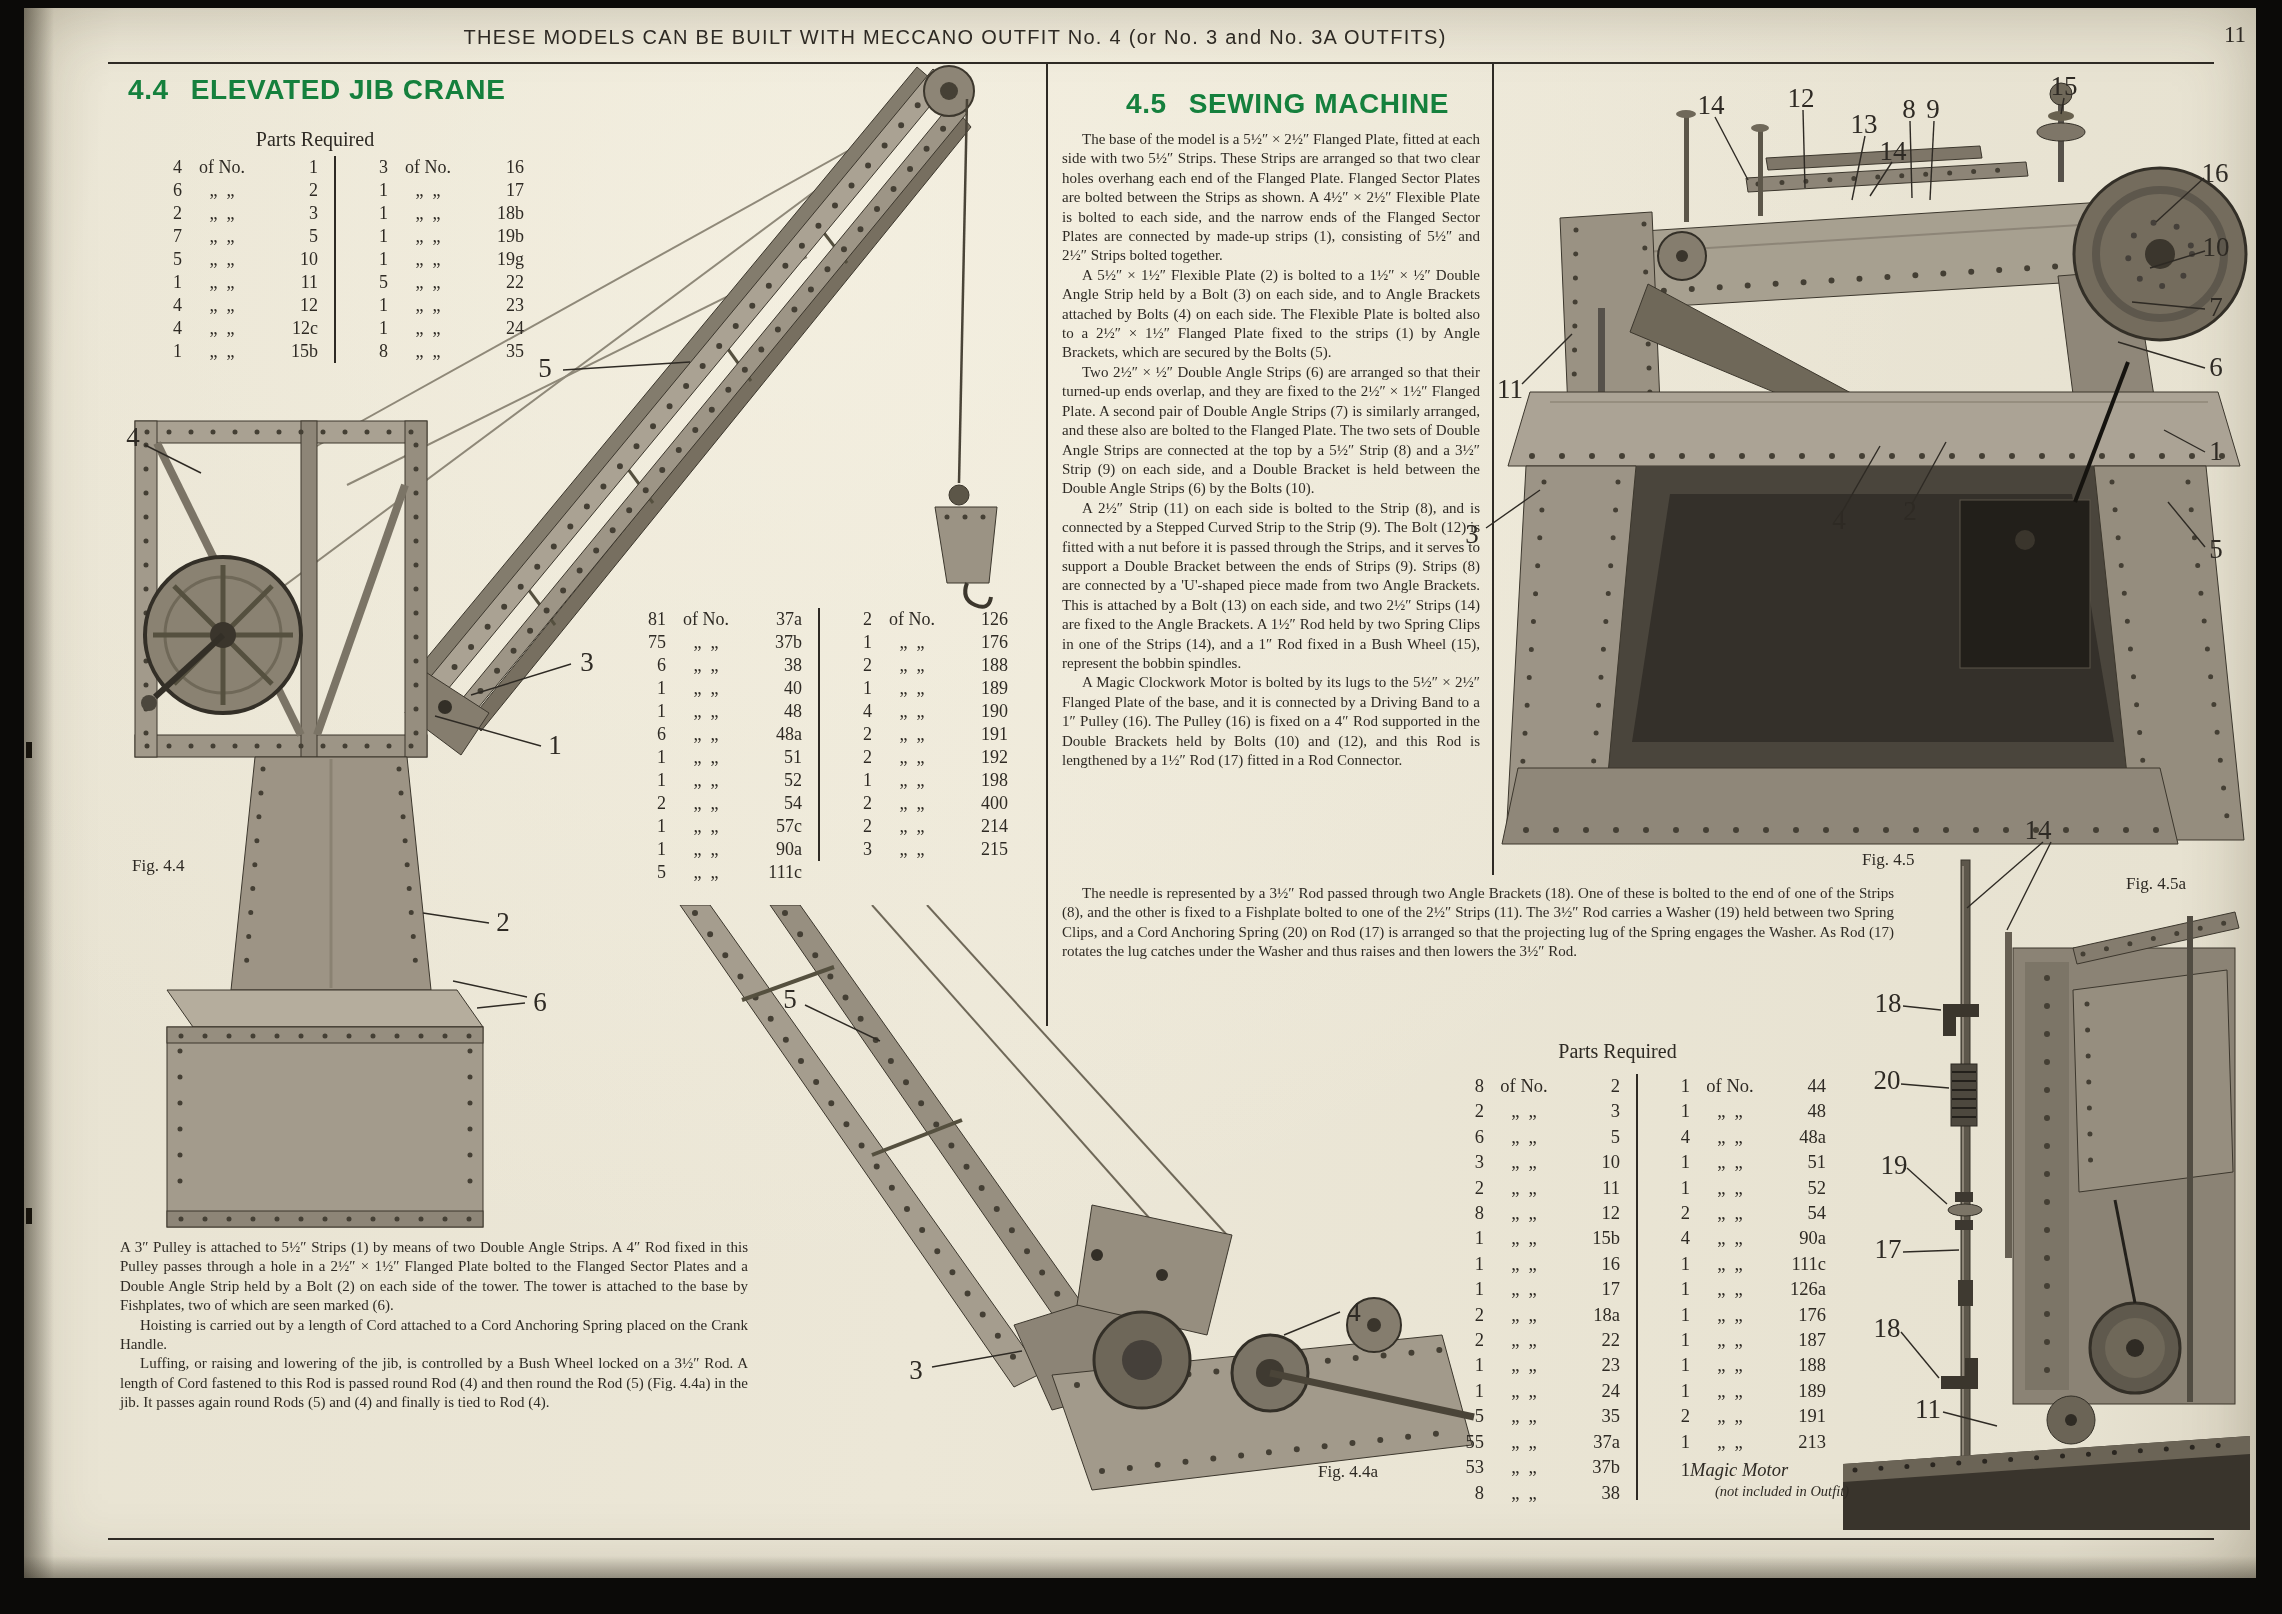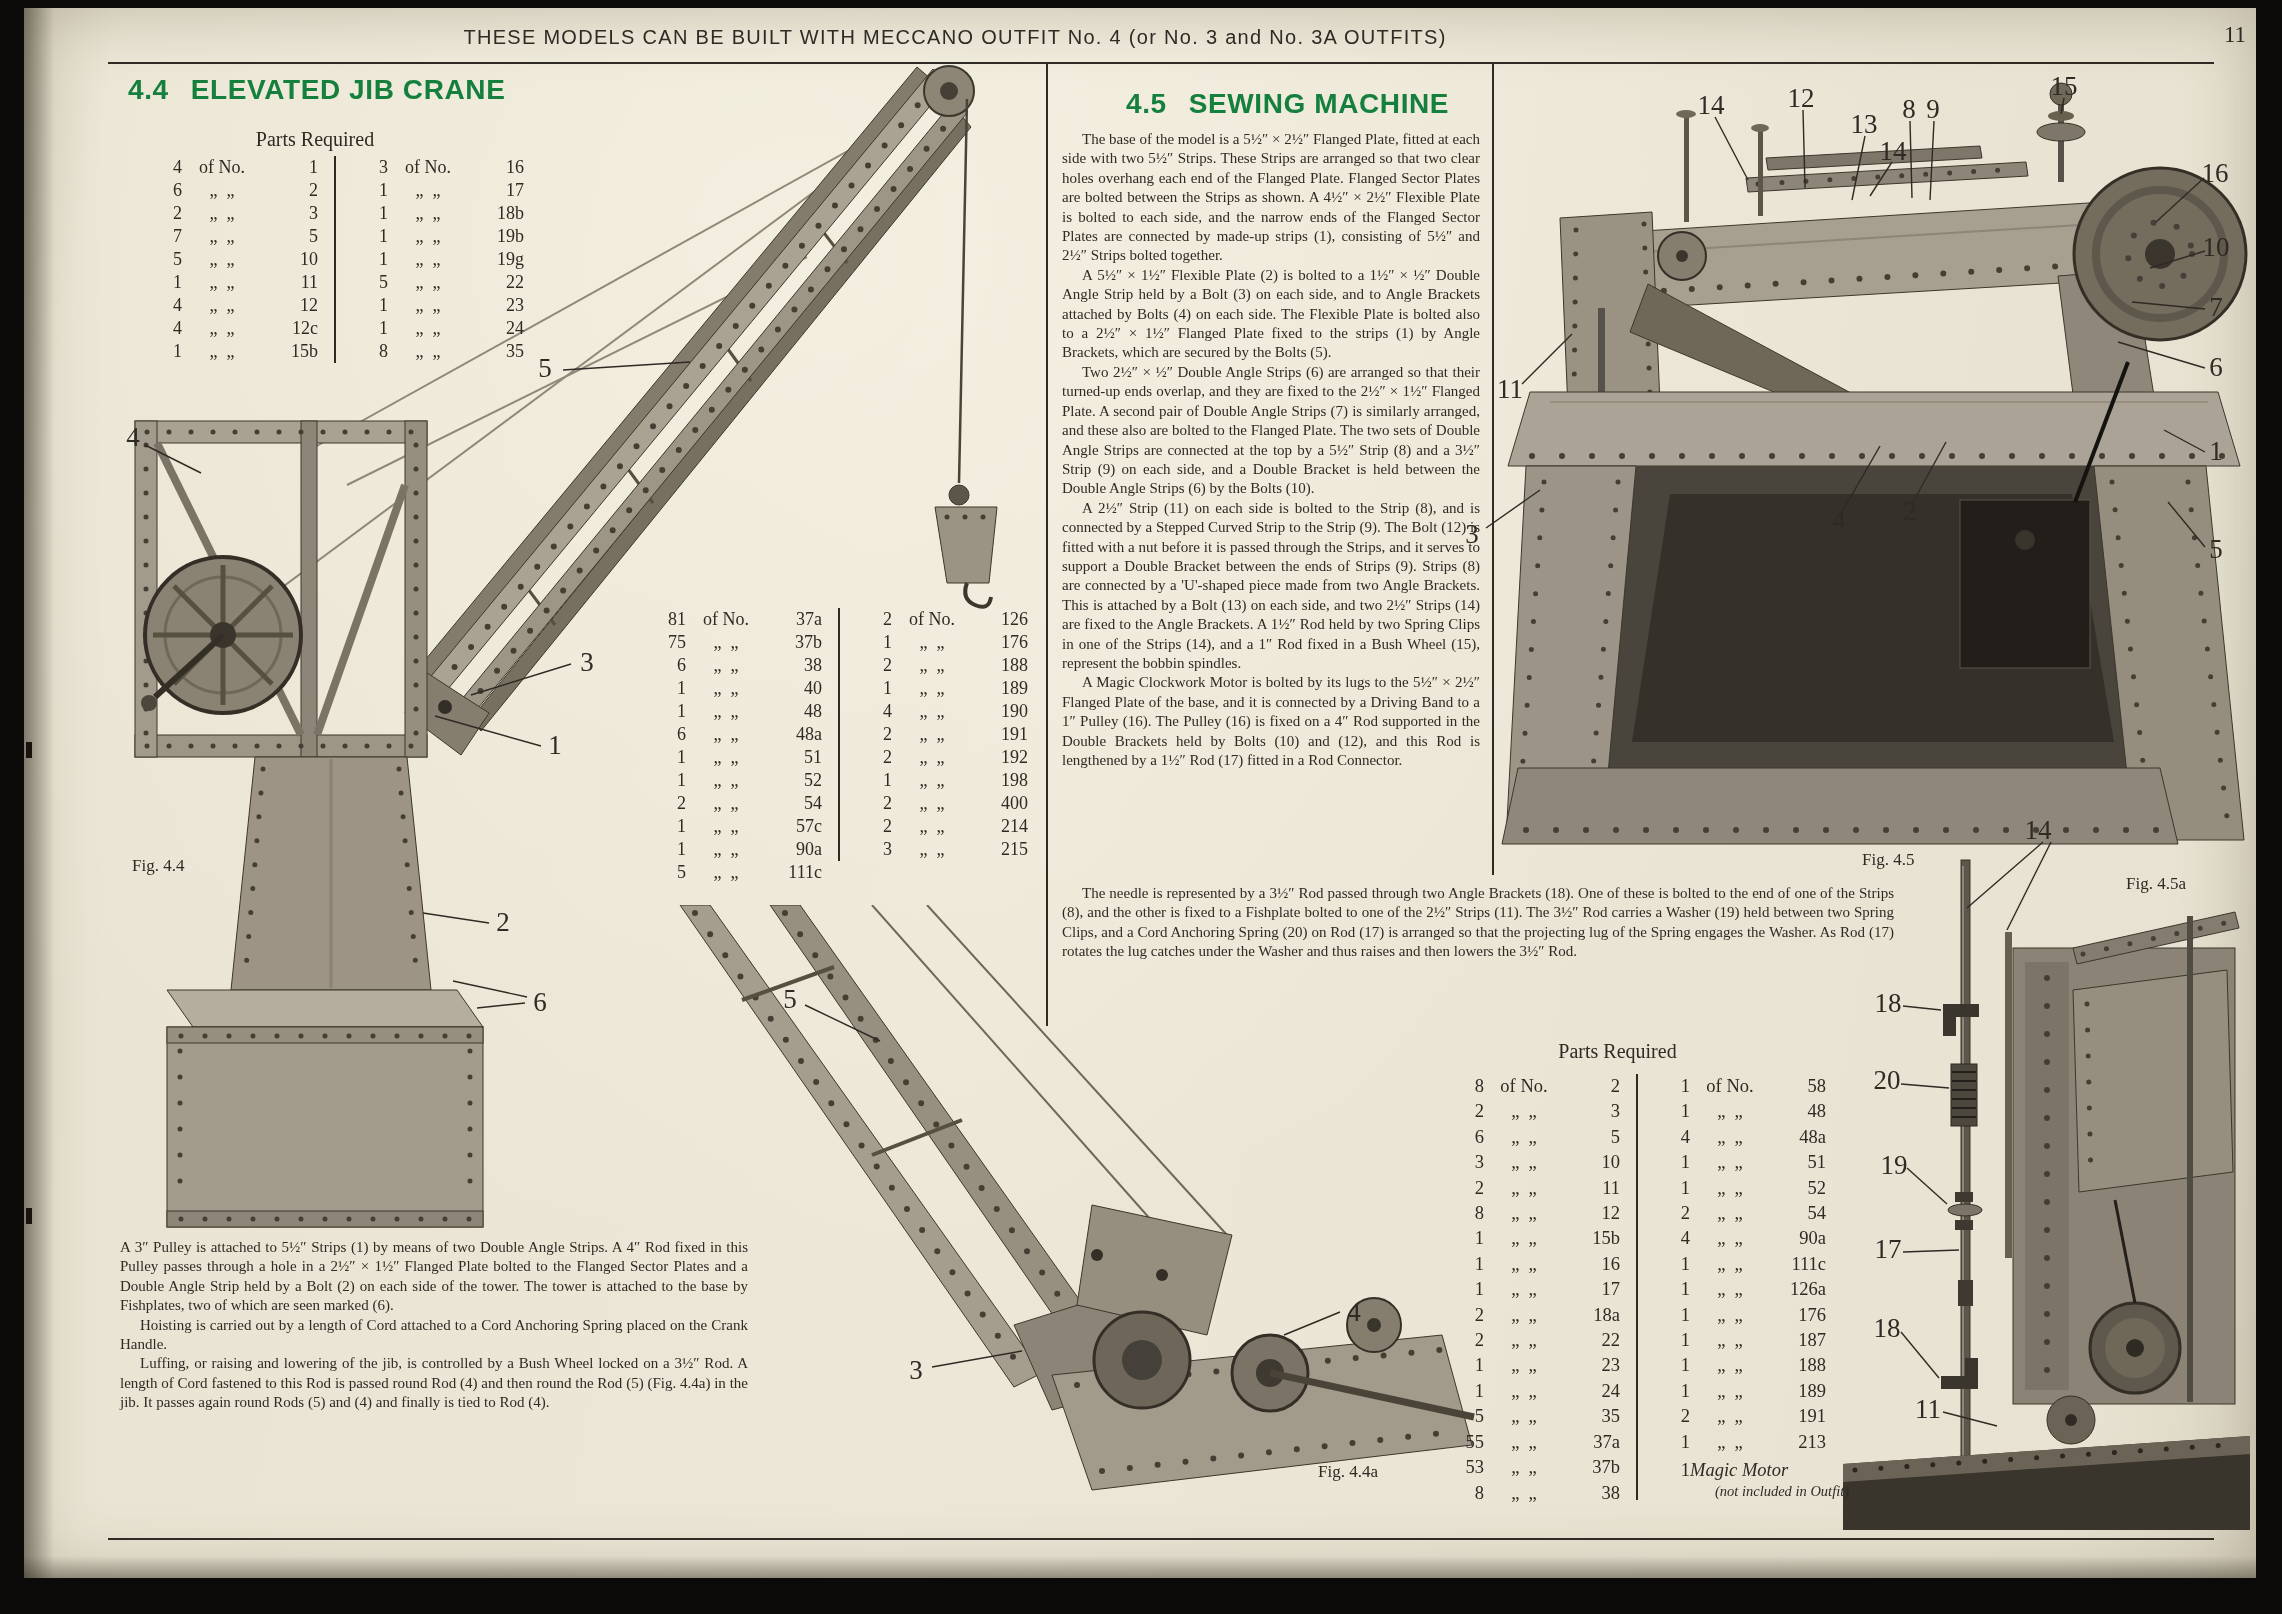--- a/index.html
+++ b/index.html
@@ -86,21 +86,21 @@
       <div class="parts-row"><span class="pr-qty">1</span><span class="pr-of">„  „</span><span class="pr-no">18b</span></div>
       <div class="parts-row"><span class="pr-qty">1</span><span class="pr-of">„  „</span><span class="pr-no">19b</span></div>
       <div class="parts-row"><span class="pr-qty">1</span><span class="pr-of">„  „</span><span class="pr-no">19g</span></div>
       <div class="parts-row"><span class="pr-qty">5</span><span class="pr-of">„  „</span><span class="pr-no">22</span></div>
       <div class="parts-row"><span class="pr-qty">1</span><span class="pr-of">„  „</span><span class="pr-no">23</span></div>
       <div class="parts-row"><span class="pr-qty">1</span><span class="pr-of">„  „</span><span class="pr-no">24</span></div>
       <div class="parts-row"><span class="pr-qty">8</span><span class="pr-of">„  „</span><span class="pr-no">35</span></div>
     </div>
 </div>
 
-<div class="ptable" style="left:650px;top:608px">
+<div class="ptable" style="left:630px;top:608px">
   <div class="pcol">
       <div class="parts-row"><span class="pr-qty">81</span><span class="pr-of">of No.</span><span class="pr-no">37a</span></div>
       <div class="parts-row"><span class="pr-qty">75</span><span class="pr-of">„  „</span><span class="pr-no">37b</span></div>
       <div class="parts-row"><span class="pr-qty">6</span><span class="pr-of">„  „</span><span class="pr-no">38</span></div>
       <div class="parts-row"><span class="pr-qty">1</span><span class="pr-of">„  „</span><span class="pr-no">40</span></div>
       <div class="parts-row"><span class="pr-qty">1</span><span class="pr-of">„  „</span><span class="pr-no">48</span></div>
       <div class="parts-row"><span class="pr-qty">6</span><span class="pr-of">„  „</span><span class="pr-no">48a</span></div>
       <div class="parts-row"><span class="pr-qty">1</span><span class="pr-of">„  „</span><span class="pr-no">51</span></div>
       <div class="parts-row"><span class="pr-qty">1</span><span class="pr-of">„  „</span><span class="pr-no">52</span></div>
       <div class="parts-row"><span class="pr-qty">2</span><span class="pr-of">„  „</span><span class="pr-no">54</span></div>
@@ -420,21 +420,21 @@
       <div class="parts-row"><span class="pr-qty">2</span><span class="pr-of">„  „</span><span class="pr-no">22</span></div>
       <div class="parts-row"><span class="pr-qty">1</span><span class="pr-of">„  „</span><span class="pr-no">23</span></div>
       <div class="parts-row"><span class="pr-qty">1</span><span class="pr-of">„  „</span><span class="pr-no">24</span></div>
       <div class="parts-row"><span class="pr-qty">5</span><span class="pr-of">„  „</span><span class="pr-no">35</span></div>
       <div class="parts-row"><span class="pr-qty">55</span><span class="pr-of">„  „</span><span class="pr-no">37a</span></div>
       <div class="parts-row"><span class="pr-qty">53</span><span class="pr-of">„  „</span><span class="pr-no">37b</span></div>
       <div class="parts-row"><span class="pr-qty">8</span><span class="pr-of">„  „</span><span class="pr-no">38</span></div>
     </div>
   <div class="pcol">
     <div>
-        <div class="parts-row"><span class="pr-qty">1</span><span class="pr-of">of No.</span><span class="pr-no">58</span></div>
+        <div class="parts-row"><span class="pr-qty">1</span><span class="pr-of">of No.</span><span class="pr-no">44</span></div>
         <div class="parts-row"><span class="pr-qty">1</span><span class="pr-of">„  „</span><span class="pr-no">48</span></div>
         <div class="parts-row"><span class="pr-qty">4</span><span class="pr-of">„  „</span><span class="pr-no">48a</span></div>
         <div class="parts-row"><span class="pr-qty">1</span><span class="pr-of">„  „</span><span class="pr-no">51</span></div>
         <div class="parts-row"><span class="pr-qty">1</span><span class="pr-of">„  „</span><span class="pr-no">52</span></div>
         <div class="parts-row"><span class="pr-qty">2</span><span class="pr-of">„  „</span><span class="pr-no">54</span></div>
         <div class="parts-row"><span class="pr-qty">4</span><span class="pr-of">„  „</span><span class="pr-no">90a</span></div>
         <div class="parts-row"><span class="pr-qty">1</span><span class="pr-of">„  „</span><span class="pr-no">111c</span></div>
         <div class="parts-row"><span class="pr-qty">1</span><span class="pr-of">„  „</span><span class="pr-no">126a</span></div>
         <div class="parts-row"><span class="pr-qty">1</span><span class="pr-of">„  „</span><span class="pr-no">176</span></div>
         <div class="parts-row"><span class="pr-qty">1</span><span class="pr-of">„  „</span><span class="pr-no">187</span></div>

